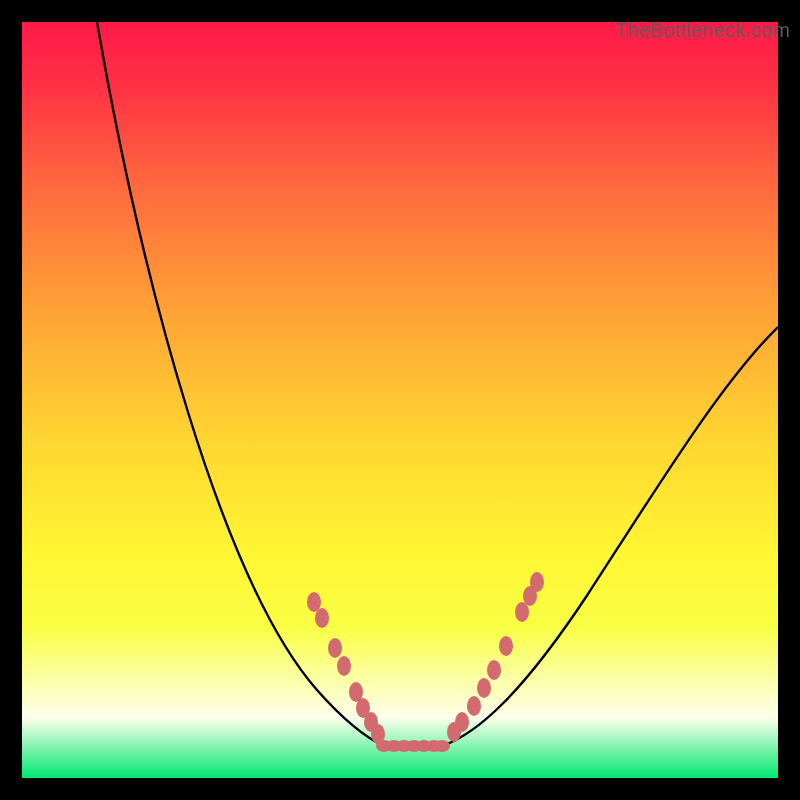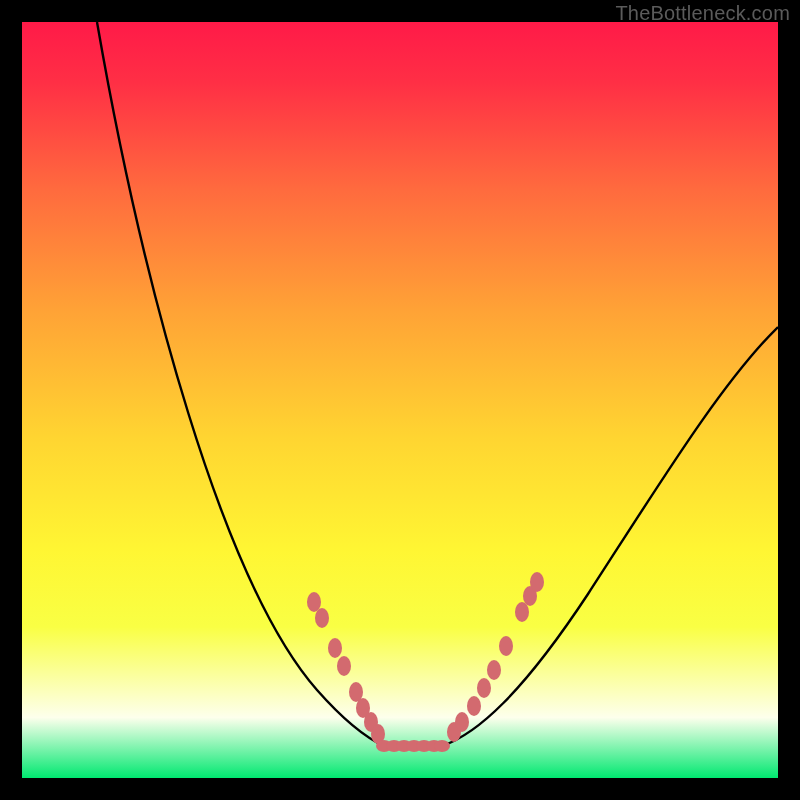--- a/index.html
+++ b/index.html
@@ -23,21 +23,21 @@
       #ff6a3e 22%,
       #ffa236 38%,
       #ffd531 55%,
       #fff633 70%,
       #f9ff44 80%,
       #fdffec 92%,
       #00e870 100%);
   }
   .watermark {
     position: absolute;
-    top: 2px;
+    top: 19px;
     right: 10px;
     color: #5b5b5b;
     font-size: 20px;
     font-weight: 500;
     letter-spacing: 0.2px;
     user-select: none;
   }
   svg.curve {
     position: absolute;
     left: 0;

